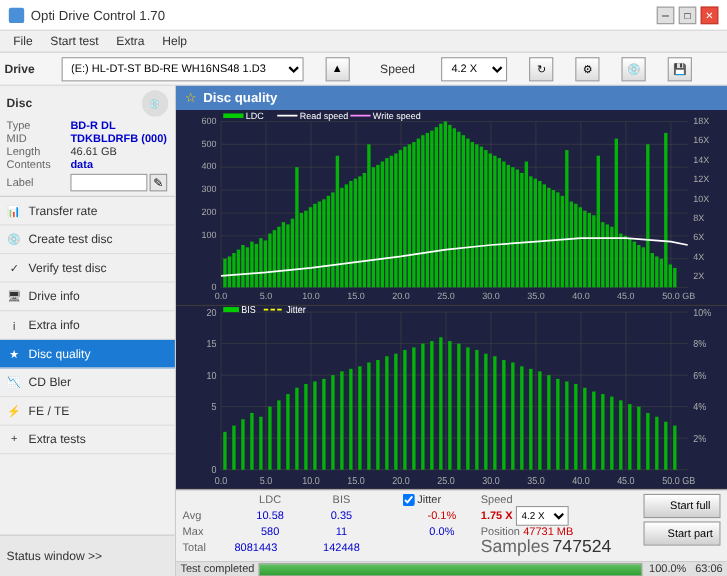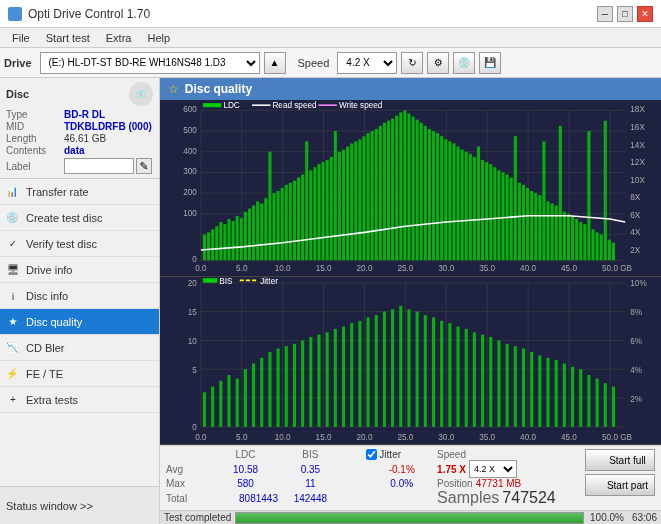--- a/index.html
+++ b/index.html
@@ -61,21 +61,21 @@
     }
 
     
     .toolbar {
       background: #f5f5f5;
       height: 30px;
       display: flex;
       align-items: center;
       padding: 0 4px;
       border-bottom: 1px solid #ccc;
-      gap: 4px;
+      gap: 20px;
     }
     .toolbar-label { font-size: 11px; color: #333; font-weight: bold; margin-right: 4px; }
     .drive-select {
       height: 22px;
       font-size: 10px;
       border: 1px solid #999;
       background: white;
       padding: 0 4px;
       width: 220px;
     }
@@ -372,21 +372,21 @@
       <div class="sidebar-item">
         <span class="sidebar-item-icon">✓</span>
         <span>Verify test disc</span>
       </div>
       <div class="sidebar-item">
         <span class="sidebar-item-icon">🖥</span>
         <span>Drive info</span>
       </div>
       <div class="sidebar-item">
         <span class="sidebar-item-icon">ℹ</span>
-        <span>Disc info</span>
+        <span>Extra info</span>
       </div>
       <div class="sidebar-item active">
         <span class="sidebar-item-icon">★</span>
         <span>Disc quality</span>
       </div>
       <div class="sidebar-item">
         <span class="sidebar-item-icon">📉</span>
         <span>CD Bler</span>
       </div>
       <div class="sidebar-item">
@@ -731,21 +731,21 @@
               <td style="text-align:center; color:#0000cc;">11</td>
               <td></td>
               <td style="text-align:center; color:#0000cc;">0.0%</td>
               <td style="color:#666; font-size:10px; display:flex; align-items:center; gap:3px;">
                 <span>Position</span>
                 <span style="color:#cc0000;">47731 MB</span>
               </td>
             </tr>
             <tr>
               <td style="color:#666;">Total</td>
-              <td style="text-align:right; color:#0000cc;">8081443</td>
+              <td style="text-align:left; color:#0000cc;">8081443</td>
               <td style="text-align:center; color:#0000cc;">142448</td>
               <td></td>
               <td></td>
               <td style="color:#666; font-size:16px; display:flex; align-items:flex-end; gap:3px;">
                 <span>Samples</span>
                 <span style="color:#333;">747524</span>
               </td>
             </tr>
           </tbody>
             </table>

